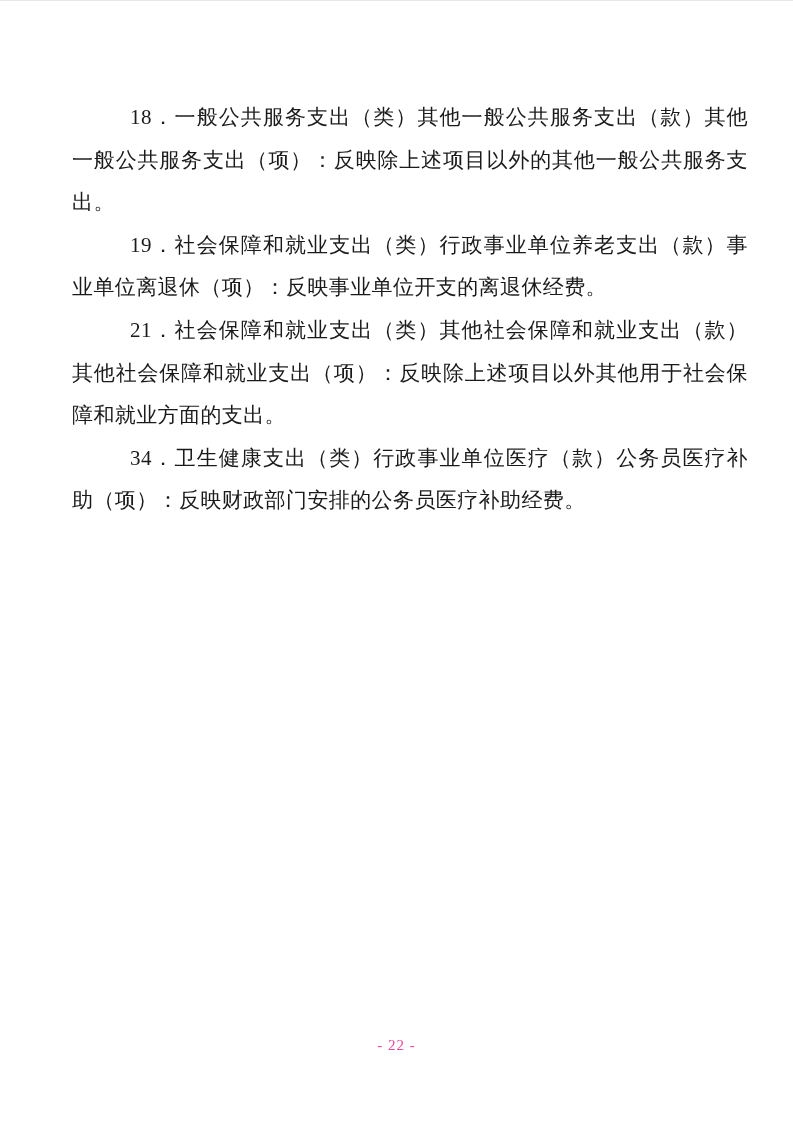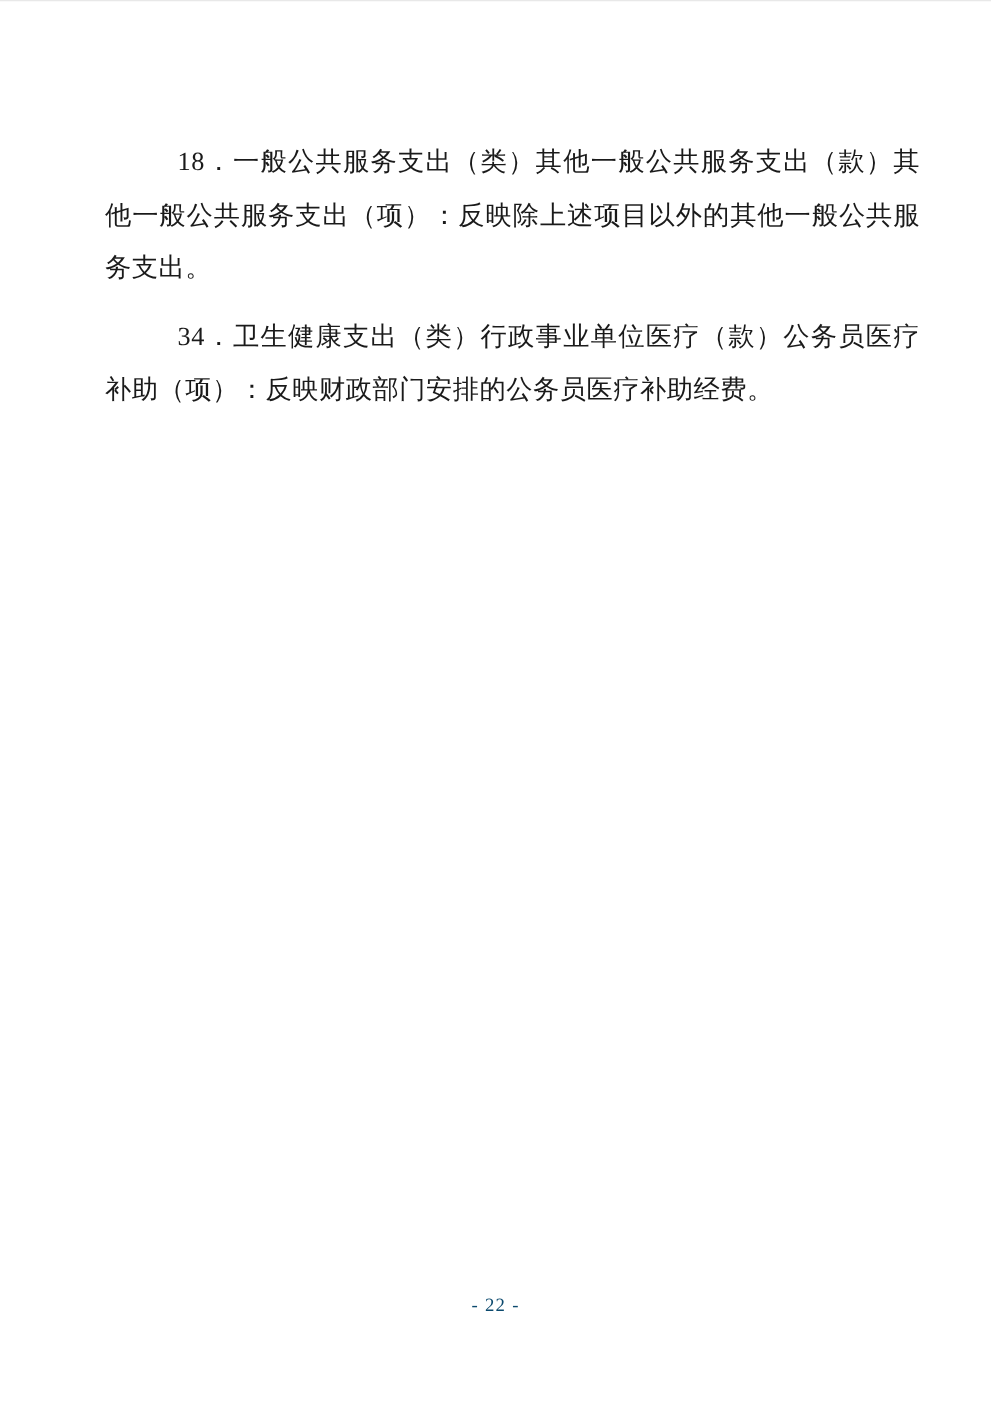--- a/index.html
+++ b/index.html
@@ -26,42 +26,44 @@
     position: absolute;
     left: 72px;
     top: 95px;
     width: 676px;
     font-size: 21px;
     line-height: 42.6px;
     text-align: justify;
     letter-spacing: 0.4px;
   }
   .content p {
-    margin: 12px;
+    margin: 0;
     padding: 0;
     text-indent: 58px; 
   }
   .content p.half-indent {
     text-indent: 39px; 
   }
   .footer {
     position: absolute;
     left: 0;
     top: 1034px;
     width: 100%;
     text-align: center;
     font-size: 15px;
     line-height: 20px;
     letter-spacing: 1px;
-    color: #0c4a6e;
+    color: #ec4899;
     font-family: "Liberation Serif", "DejaVu Serif", serif;
   }
 </style>
 </head>
 <body>
 
 <div class="page">
   <div class="content">
     <p>18．一般公共服务支出（类）其他一般公共服务支出（款）其他一般公共服务支出（项）：反映除上述项目以外的其他一般公共服务支出。</p>
+    <p>19．社会保障和就业支出（类）行政事业单位养老支出（款）事业单位离退休（项）：反映事业单位开支的离退休经费。</p>
+    <p>21．社会保障和就业支出（类）其他社会保障和就业支出（款）其他社会保障和就业支出（项）：反映除上述项目以外其他用于社会保障和就业方面的支出。</p>
     <p>34．卫生健康支出（类）行政事业单位医疗（款）公务员医疗补助（项）：反映财政部门安排的公务员医疗补助经费。</p>
   </div>
   <div class="footer">- 22 -</div>
 </div>
 
 </body></html>

